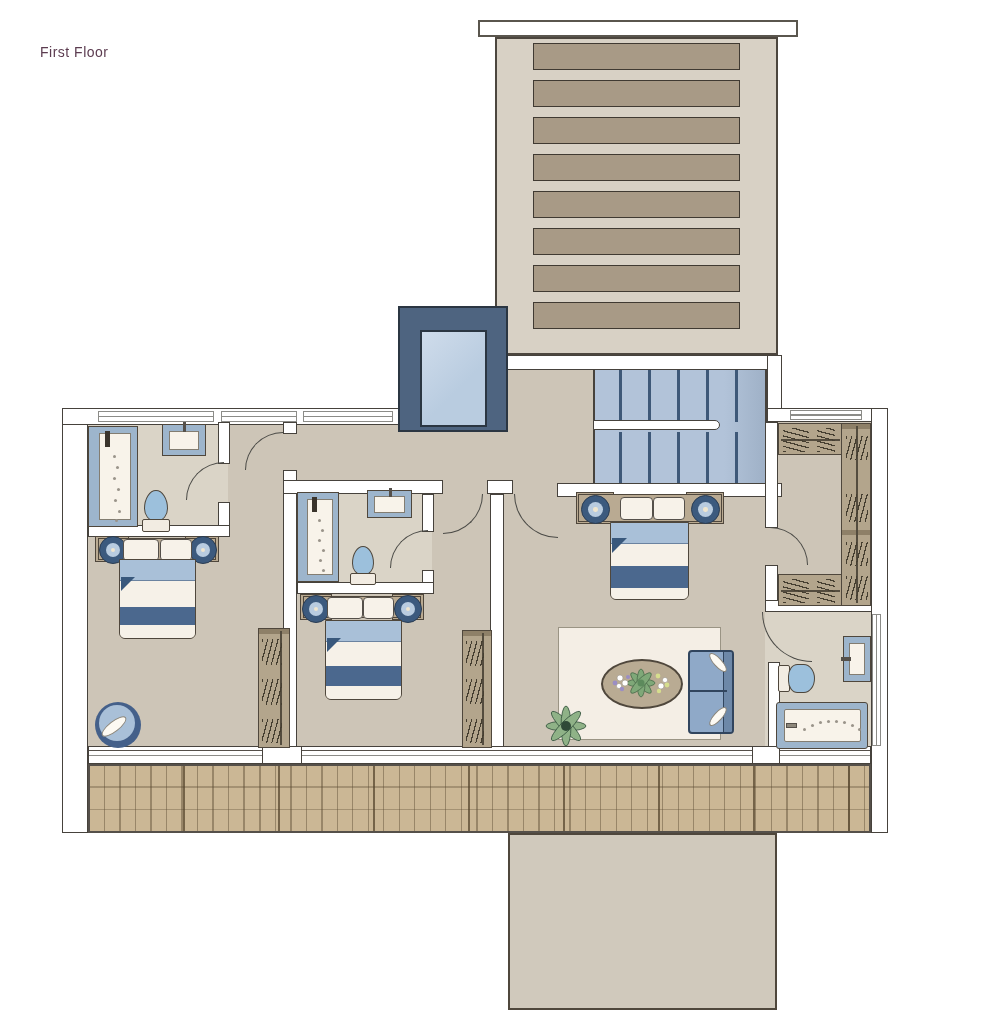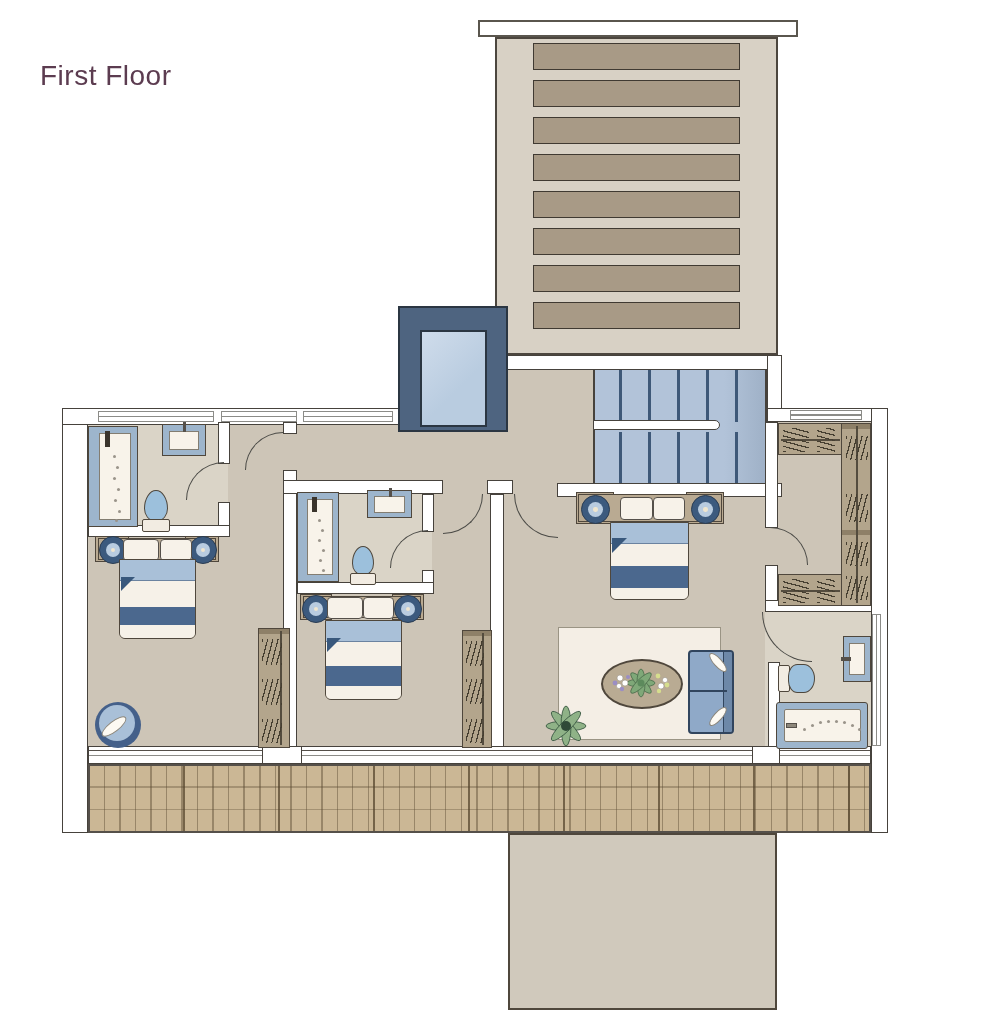--- a/index.html
+++ b/index.html
@@ -1,19 +1,19 @@
 <!DOCTYPE html>
 <html style="--title-color: #5c3c50; --wall-stroke: #46423c; --floor: #cdc5b7; --bath-floor: #dad4c7; --roof-body: #d8d1c5; --roof-slat: #a89a86; --elevator-frame: #4e6480; --elevator-car: #b9cce0; --stairs-bg: #b2c3d9; --stairs-line: #3e5878; --bed-head: #b9aa92; --blanket: #a9c0d8; --stripe: #4b688e; --linen: #f6f1e8; --fixture-frame: #9db5cc; --toilet-blue: #9cc0dc; --wardrobe: #b3a58c; --rug: #f4eee5; --sofa: #8fa9c8; --sofa-frame: #31455e; --deck: #cbb795; --annex: #d0c9bc; --plant-green: #8fb287;"><head>
 <meta charset="utf-8">
 <style>
   html,body{margin:0;padding:0;background:#fff;}
   #canvas{position:relative;width:993px;height:1024px;background:#fff;overflow:hidden;
           font-family:"Liberation Sans",sans-serif;}
   .abs{position:absolute;box-sizing:border-box;}
-  #plan-title{position:absolute;left:40px;top:60px;font-size:28px;letter-spacing:.5px;
+  #plan-title{position:absolute;left:40px;top:44px;font-size:14px;letter-spacing:.5px;
               color:var(--title-color,#5c3c50);}
   .wall{position:absolute;box-sizing:border-box;background:#fff;border:1.6px solid var(--wall-stroke,#4a4a46);}
   .window{position:absolute;box-sizing:border-box;background:#fff;border:1px solid #8c8c88;
           background-image:linear-gradient(to bottom,transparent 42%,#8c8c88 42%,#8c8c88 58%,transparent 58%);}
   .window-v{position:absolute;box-sizing:border-box;background:#fff;border:1px solid #8c8c88;
           background-image:linear-gradient(to right,transparent 42%,#8c8c88 42%,#8c8c88 58%,transparent 58%);}
   .floor{position:absolute;}
   .arc{position:absolute;box-sizing:border-box;border:0 solid #4a4a46;}
   .arc-tl{border-top-width:1.6px;border-left-width:1.6px;border-top-left-radius:100%;}
   .arc-tr{border-top-width:1.6px;border-right-width:1.6px;border-top-right-radius:100%;}

